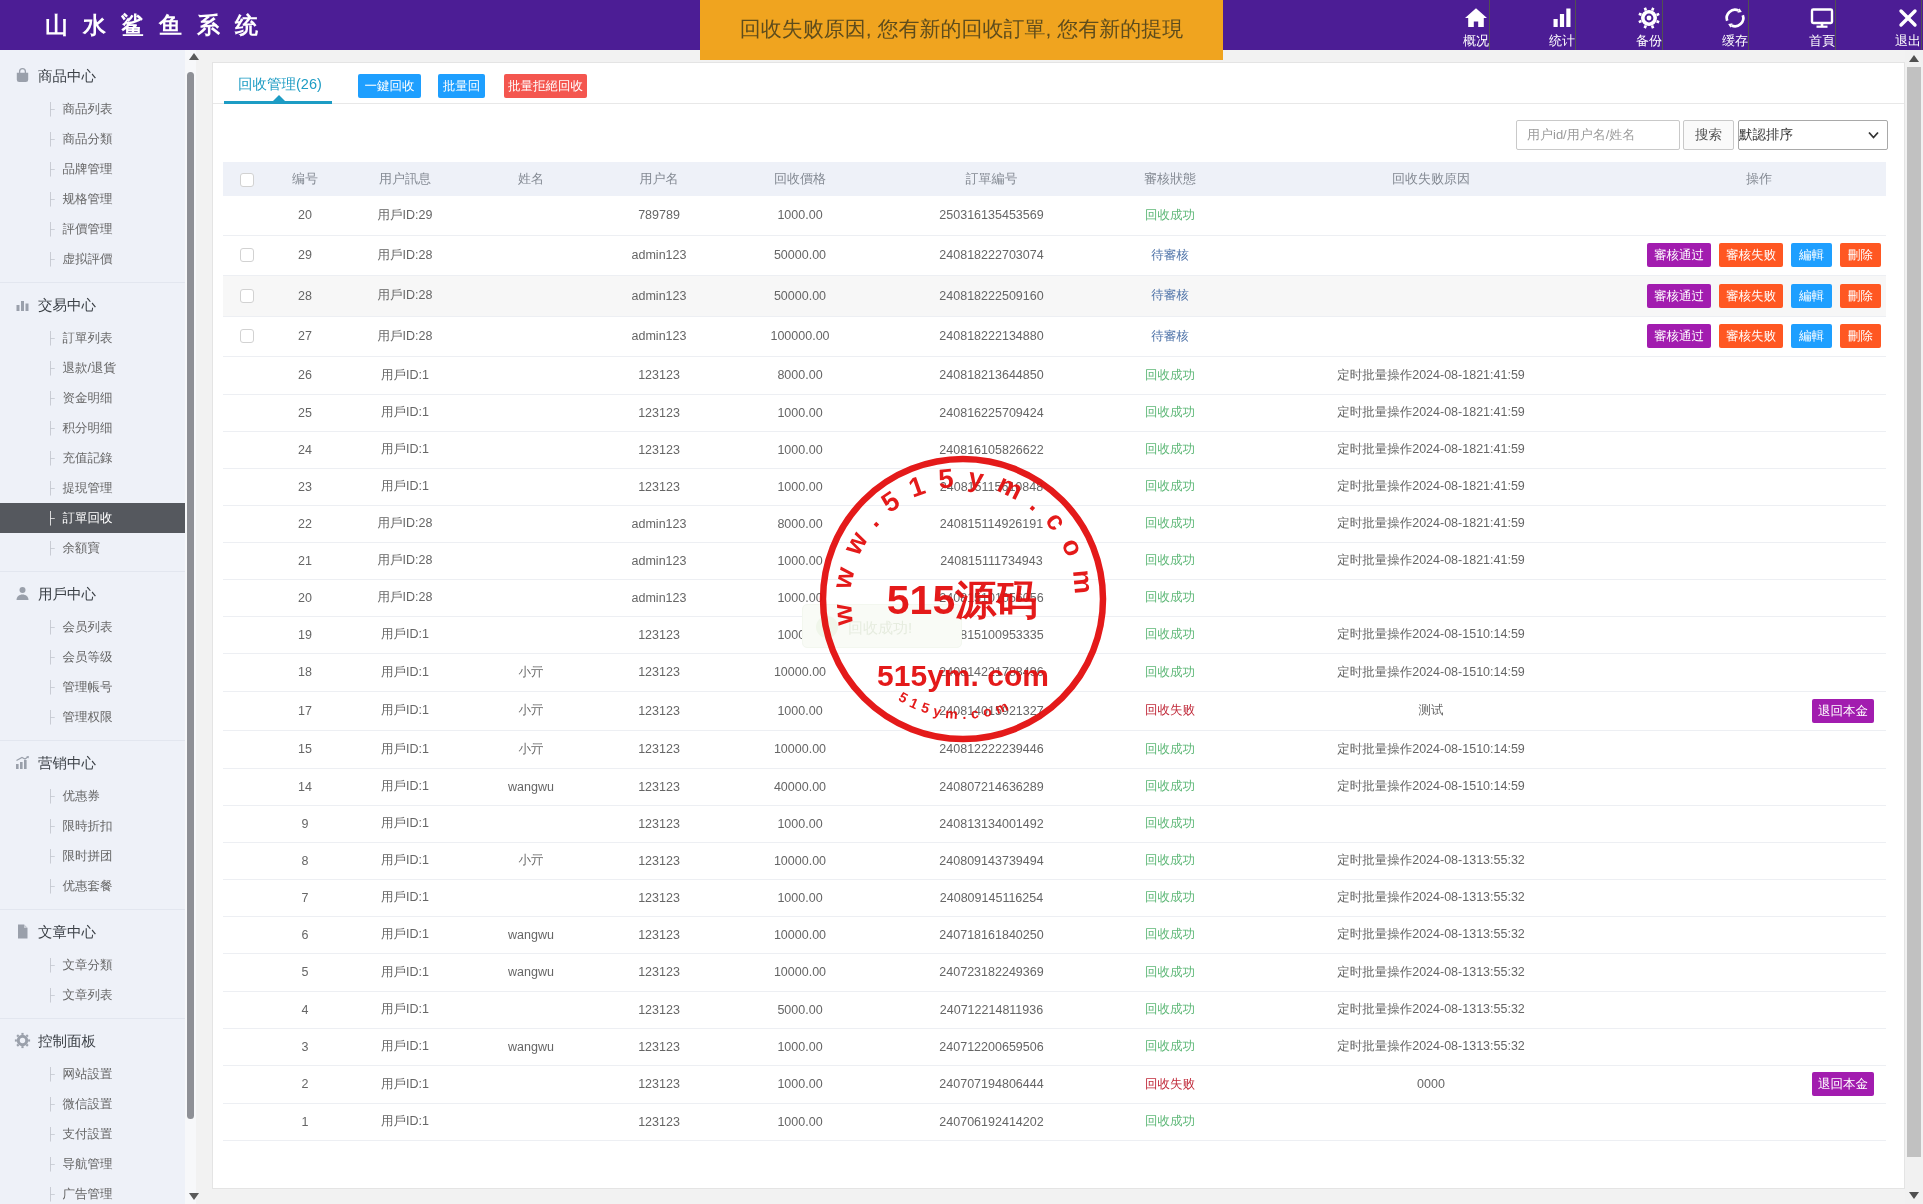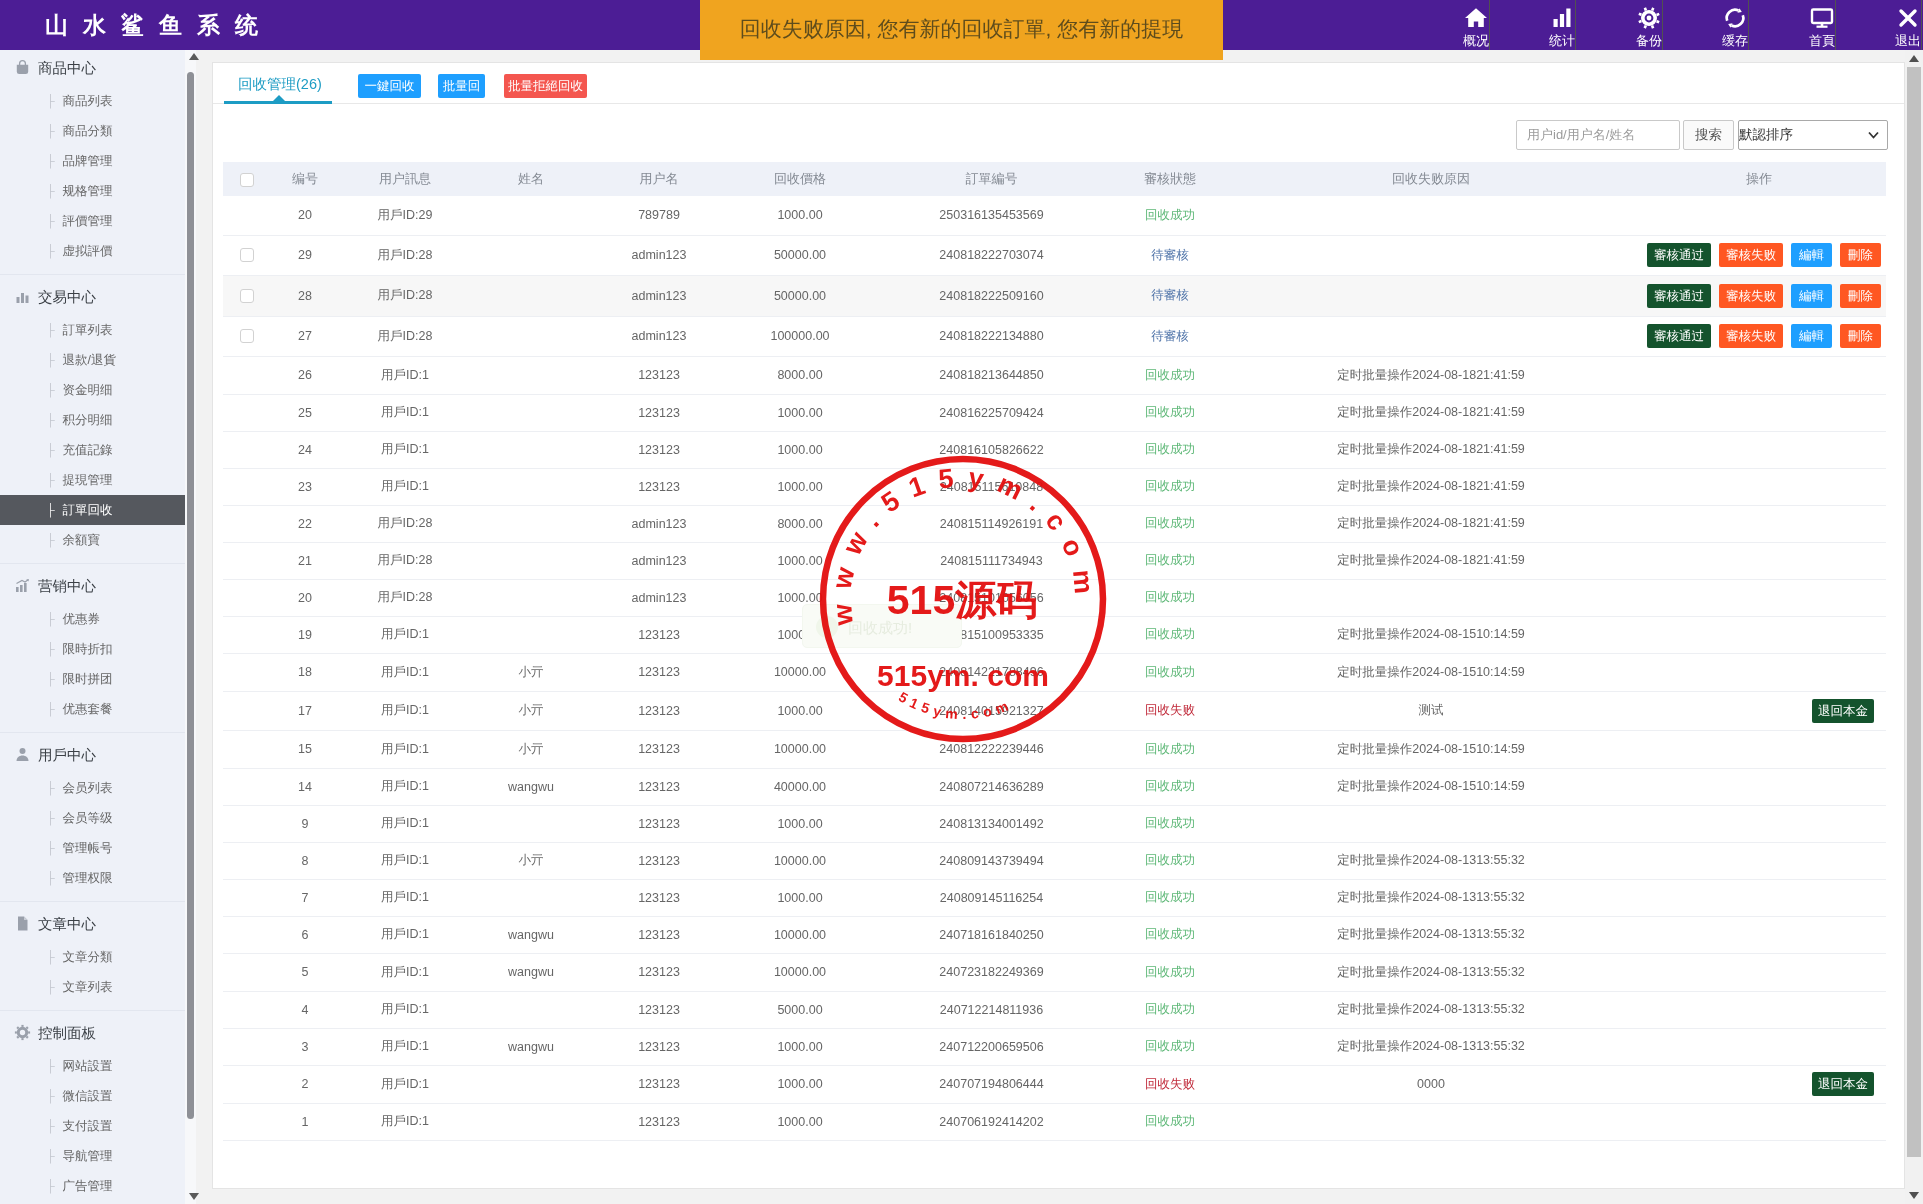--- a/index.html
+++ b/index.html
@@ -4,21 +4,21 @@
 *{margin:0;padding:0;box-sizing:border-box}
 html,body{width:1923px;height:1204px;overflow:hidden;font-family:"Liberation Sans",sans-serif;background:#f2f2f2}
 #topbar{position:absolute;left:0;top:0;width:1923px;height:50px;background:#4c1d95;z-index:30}
 #logo{position:absolute;left:45px;top:0;height:50px;line-height:50px;color:#fff;font-size:23px;font-weight:bold;letter-spacing:15px;white-space:nowrap}
 #banner{position:absolute;left:700px;top:0;width:523px;height:60px;background:#f0a41f;z-index:31;text-align:center;line-height:58px;color:#5e4c1c;font-size:21px;white-space:nowrap}
 .tcell{position:absolute;top:0;height:50px;width:87px;border-right:1px solid #515151;text-align:right}
 .tcell .ic{margin-top:5px;height:26px}
 .tcell .lb{color:#fff;font-size:13px;margin-top:1px}
 #sidebar{position:absolute;left:0;top:50px;width:185px;height:1154px;background:#eef1f8;overflow:hidden}
 .sgroup{border-top:1px solid #e2e6ef;padding:4px 0 8px}
-.sgroup.first{border-top:none;padding-top:0}
+.sgroup.first{border-top:none;padding-top:8px}
 .shead{height:36px;line-height:36px;font-size:14.5px;color:#3b4046;white-space:nowrap}
 .shead .si{display:inline-block;vertical-align:-3px;margin-left:14px;margin-right:7px;width:17px}
 .sitem{height:30px;line-height:30px;font-size:12.5px;color:#666;white-space:nowrap}
 .sitem .tree{display:inline-block;margin-left:46px;margin-right:8px;color:#c3c7cf;font-size:12px}
 .sitem.sel{background:#55585e;color:#fff}
 .sitem.sel .tree{color:#eee}
 #sidescroll{position:absolute;left:185px;top:50px;width:11px;height:1154px;background:#f7f8fa}
 #panel{position:absolute;left:212px;top:62px;width:1693px;height:1127px;background:#fff;border:1px solid #e4e4e4}
 #tabtxt{position:absolute;left:25px;top:12px;font-size:14.5px;color:#1d9cc4}
 #tabline{position:absolute;left:11px;top:38px;width:108px;height:3px;background:#1d9cc4}
@@ -29,21 +29,21 @@
 #sbtn{position:absolute;left:1470px;top:57px;width:51px;height:30px;line-height:28px;text-align:center;border:1px solid #c9c9c9;border-radius:2px;background:#fafafa;color:#555;font-size:13.5px}
 #ssel{position:absolute;left:1525px;top:57px;width:150px;height:30px;line-height:28px;border:1px solid #a9a9a9;border-radius:2px;background:#fff;color:#333;font-size:13.5px;}
 #ssel svg{position:absolute;right:8px;top:10px}
 table{border-collapse:collapse;table-layout:fixed}
 td{overflow:hidden;white-space:nowrap;text-align:center;vertical-align:middle;font-size:12.5px;color:#666;border-bottom:1px solid #edeff3}
 tr.head td{background:#eef1f8;color:#848a93;font-size:13px;border-bottom:none;height:34px}
 td.ok{color:#5fb878}
 td.wait{color:#4d72a8}
 td.fail{color:#c12c3c}
 .rbtn{display:inline-block;height:24px;line-height:24px;border-radius:2px;color:#fff;font-size:12.5px;margin-left:8px;text-align:center}
-.g{background:#14532d}.o{background:#ff5722}.b{background:#1e9fff}
+.g{background:#a21caf}.o{background:#ff5722}.b{background:#1e9fff}
 .cb{display:inline-block;width:14px;height:14px;border:1px solid #d2d2d2;border-radius:3px;background:#fff;vertical-align:middle}
 tr.hov td{background:#f7f7f7}
 #rscroll{position:absolute;right:0;top:50px;width:18px;height:1154px;background:#f1f1f1;z-index:40}
 #rthumb{position:absolute;left:2px;top:17px;width:14px;height:1090px;background:#c1c1c1}
 .sarr{position:absolute;left:4px;width:0;height:0;border-left:5px solid transparent;border-right:5px solid transparent}
 #toast{position:absolute;left:802px;top:604px;width:160px;height:44px;background:#f9fbf6;border:1px solid #f3f7ef;border-radius:5px;z-index:5}
 #toast .tic{position:absolute;left:13px;top:11px;width:22px;height:22px;border-radius:50%;background:#f0f6ea}
 #toast .ttx{position:absolute;left:45px;top:14px;font-size:15px;color:#e6ecdf}
 #wm{position:absolute;left:813px;top:449px;z-index:50}
 </style></head><body>
@@ -138,40 +138,40 @@
 <div class="sitem"><span class="tree">├</span>退款/退貨</div>
 <div class="sitem"><span class="tree">├</span>资金明细</div>
 <div class="sitem"><span class="tree">├</span>积分明细</div>
 <div class="sitem"><span class="tree">├</span>充值記錄</div>
 <div class="sitem"><span class="tree">├</span>提現管理</div>
 <div class="sitem sel"><span class="tree">├</span>訂單回收</div>
 <div class="sitem"><span class="tree">├</span>余額寶</div>
 </div>
 <div class="sgroup">
       <div class="shead"><span class="si"><svg width="17" height="17" viewBox="0 0 17 17">
+            <circle cx="8.5" cy="5" r="3" fill="#9aa0ab"></circle>
+            <path d="M2.5 15c0-3.3 2.7-5.5 6-5.5s6 2.2 6 5.5z" fill="#9aa0ab"></path>
+          </svg></span>用戶中心</div>
+<div class="sitem"><span class="tree">├</span>会员列表</div>
+<div class="sitem"><span class="tree">├</span>会员等级</div>
+<div class="sitem"><span class="tree">├</span>管理帳号</div>
+<div class="sitem"><span class="tree">├</span>管理权限</div>
+</div>
+<div class="sgroup">
+      <div class="shead"><span class="si"><svg width="17" height="17" viewBox="0 0 17 17">
             <rect x="2" y="10" width="2.6" height="5" fill="#9aa0ab"></rect>
             <rect x="6" y="8" width="2.6" height="7" fill="#9aa0ab"></rect>
             <rect x="10" y="6" width="2.6" height="9" fill="#9aa0ab"></rect>
             <path d="M2.5 6.5 L8 3.5 L11 5 L14.5 2.5" stroke="#9aa0ab" stroke-width="1.2" fill="none"></path>
             <path d="M14.8 2.2l-2.6.3 2.2 2z" fill="#9aa0ab"></path>
           </svg></span>营销中心</div>
 <div class="sitem"><span class="tree">├</span>优惠券</div>
 <div class="sitem"><span class="tree">├</span>限時折扣</div>
 <div class="sitem"><span class="tree">├</span>限时拼团</div>
 <div class="sitem"><span class="tree">├</span>优惠套餐</div>
-</div>
-<div class="sgroup">
-      <div class="shead"><span class="si"><svg width="17" height="17" viewBox="0 0 17 17">
-            <circle cx="8.5" cy="5" r="3" fill="#9aa0ab"></circle>
-            <path d="M2.5 15c0-3.3 2.7-5.5 6-5.5s6 2.2 6 5.5z" fill="#9aa0ab"></path>
-          </svg></span>用戶中心</div>
-<div class="sitem"><span class="tree">├</span>会员列表</div>
-<div class="sitem"><span class="tree">├</span>会员等级</div>
-<div class="sitem"><span class="tree">├</span>管理帳号</div>
-<div class="sitem"><span class="tree">├</span>管理权限</div>
 </div>
 <div class="sgroup">
       <div class="shead"><span class="si"><svg width="17" height="17" viewBox="0 0 17 17">
             <path d="M4 1.5h6l3.5 3.5v10.5H4z" fill="#9aa0ab"></path>
             <path d="M10 1.5v3.5h3.5" fill="#c9cdd6"></path>
           </svg></span>文章中心</div>
 <div class="sitem"><span class="tree">├</span>文章分類</div>
 <div class="sitem"><span class="tree">├</span>文章列表</div>
 </div>
 <div class="sgroup">

